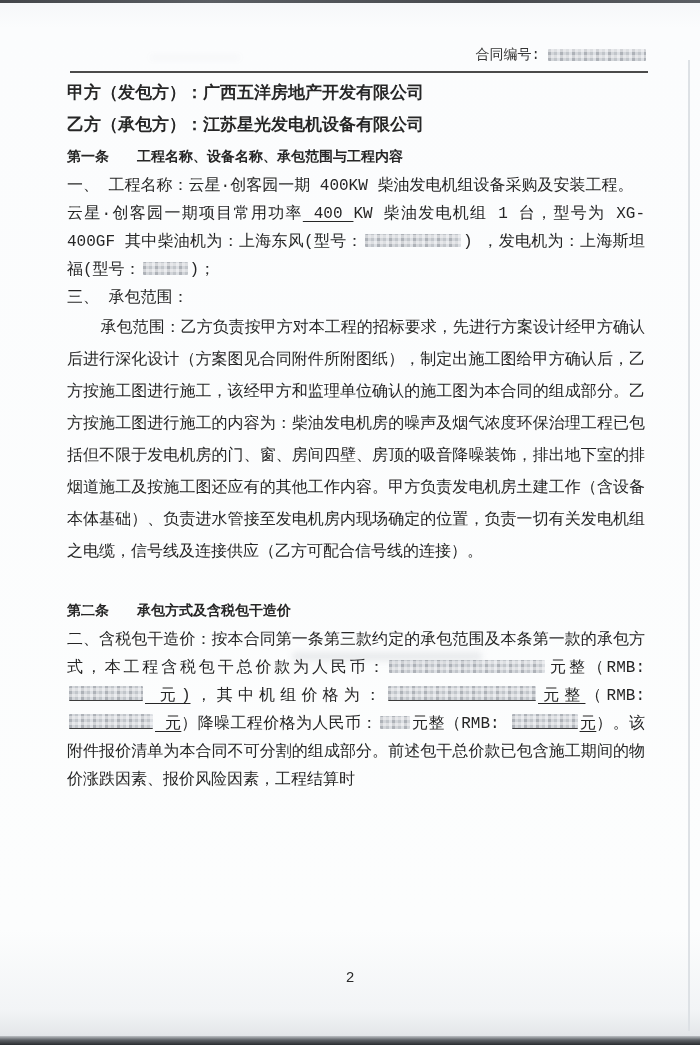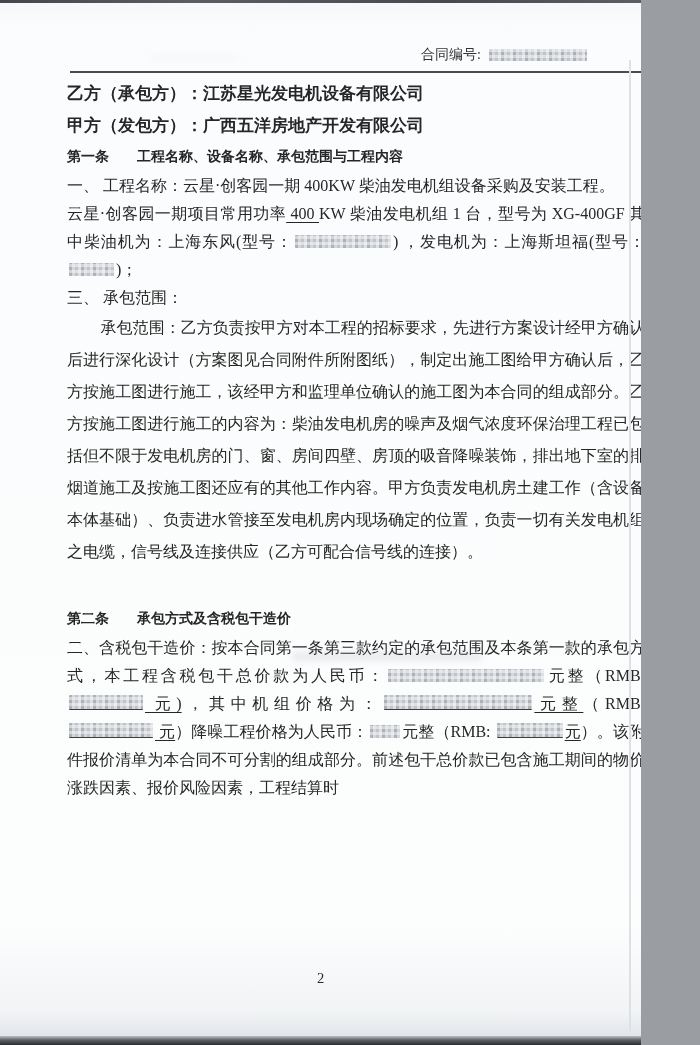--- a/index.html
+++ b/index.html
@@ -1,19 +1,19 @@
 <!DOCTYPE html>
 <html style="--ink: #262626; --rule: #4b4b4b; --scan_bar: #292c2f;"><head>
 <meta charset="utf-8">
 <style>
   html,body{margin:0;padding:0;background:#9a9da1;}
   .page{
-    position:relative;width:641px;height:1045px;overflow:hidden;
+    position:relative;width:700px;height:1045px;overflow:hidden;
     background:linear-gradient(180deg,#f5f7f9 0px,#fbfcfd 28px,#fcfdfd 930px,#f2f4f6 1010px,#e3e6e9 1036px);
-    font-family:Liberation Serif, serif;
+    font-family:Liberation Mono, monospace;
     color:var(--ink,#262626);
   }
   .top-edge{position:absolute;top:0;left:0;right:0;height:3px;
     background:linear-gradient(90deg,#43464a,#5a5e63 30%,#46494d 70%,#5b5f64);}
   .bottom-bar{position:absolute;bottom:0;left:0;right:0;height:9px;
     background:linear-gradient(180deg,#bcc0c4,#5d6166 45%,#292c2f);}
   .right-line{position:absolute;top:60px;bottom:14px;right:10px;width:2px;background:#dde1e5;}
   .smudge{position:absolute;background:rgba(120,130,142,.14);filter:blur(3px);border-radius:4px;}
   .smudge.s1{top:652px;left:292px;width:190px;height:9px;}
   .smudge.s2{top:56px;left:150px;width:90px;height:3px;opacity:.5;}
@@ -23,21 +23,21 @@
   .rule{position:absolute;top:71px;left:70px;width:578px;border-top:2px solid #4b4b4b;}
 
   .content{position:absolute;left:67px;top:78px;width:578px;font-size:16px;
     text-align:justify;text-align-last:left;}
   .content p{margin:0;padding:0;}
   .party{line-height:32px;font-weight:bold;font-size:17px;}
   .preamble{line-height:32px;text-indent:2.1em;}
   .item{line-height:28px;}
   .body-para{line-height:32px;text-indent:2.1em;}
   .heading{line-height:30px;font-weight:bold;font-size:14px;margin-top:8px;margin-bottom:1px;}
-  .heading.gap-before{margin-top:36px;}
+  .heading.gap-before{margin-top:28px;}
   .mt8{margin-top:8px;}
   .h-label{margin-right:28px;}
 
   .u{text-decoration:underline;text-underline-offset:3px;text-decoration-thickness:1px;}
   .redact{
     display:inline-block;height:13px;margin:0 2px;vertical-align:-1px;border-radius:1px;
     background:
       repeating-linear-gradient(0deg, rgba(255,255,255,0) 0 3px, rgba(255,255,255,.45) 3px 6px),
       repeating-linear-gradient(90deg,#aeb2b8 0 3px,#d3d6da 3px 6px,#c1c5ca 6px 9px,#dcdfe3 9px 12px);
     filter:blur(.7px);
@@ -54,22 +54,22 @@
 <div class="page">
   <div class="top-edge"></div>
 
   <div class="header-row">
     <span>合同编号:</span>
     <span class="redact hdr" style="width:98px"></span>
   </div>
   <div class="rule"></div>
 
   <div class="content">
+      <p class="party"><span>甲方（发包方）：广西五洋房地产开发有限公司</span></p>
       <p class="party"><span>乙方（承包方）：江苏星光发电机设备有限公司</span></p>
-      <p class="party"><span>甲方（发包方）：广西五洋房地产开发有限公司</span></p>
       <p class="heading"><span class="h-label">第一条</span><span>工程名称、设备名称、承包范围与工程内容</span></p>
       <p class="item"><span>一、 工程名称：云星·创客园一期 400KW 柴油发电机组设备采购及安装工程。</span></p>
       <p class="item"><span>云星·创客园一期项目常用功率</span><span class="u">&nbsp;400&nbsp;</span><span>KW 柴油发电机组 1 台，型号为 XG-400GF 其中柴油机为：上海东风(型号：</span><span class="redact" style="width: 96px;"></span><span>) ，发电机为：上海斯坦福(型号：</span><span class="redact" style="width: 45px;"></span><span>)；</span></p>
       <p class="item"><span>三、 承包范围：</span></p>
       <p class="body-para"><span>承包范围：乙方负责按甲方对本工程的招标要求，先进行方案设计经甲方确认后进行深化设计（方案图见合同附件所附图纸），制定出施工图给甲方确认后，乙方按施工图进行施工，该经甲方和监理单位确认的施工图为本合同的组成部分。乙方按施工图进行施工的内容为：柴油发电机房的噪声及烟气浓度环保治理工程已包括但不限于发电机房的门、窗、房间四壁、房顶的吸音降噪装饰，排出地下室的排烟道施工及按施工图还应有的其他工作内容。甲方负责发电机房土建工作（含设备本体基础）、负责进水管接至发电机房内现场确定的位置，负责一切有关发电机组之电缆，信号线及连接供应（乙方可配合信号线的连接）。</span></p>
       <p class="heading gap-before"><span class="h-label">第二条</span><span>承包方式及含税包干造价</span></p>
       <p class="item mt8"><span>二、含税包干造价：按本合同第一条第三款约定的承包范围及本条第一款的承包方式，本工程含税包干总价款为人民币：</span><span class="redact" style="width: 156px;"></span><span>元整（RMB: </span><span class="redact u" style="width: 74px;"></span><span class="u">&nbsp;元)</span><span>，其中机组价格为：</span><span class="redact u" style="width: 148px;"></span><span class="u">元整</span><span>（RMB: </span><span class="redact u" style="width: 84px;"></span><span class="u">&nbsp;元</span><span>）降噪工程价格为人民币：</span><span class="redact" style="width: 30px;"></span><span>元整（RMB: </span><span class="redact u" style="width: 66px;"></span><span class="u">元</span><span>）。该附件报价清单为本合同不可分割的组成部分。前述包干总价款已包含施工期间的物价涨跌因素、报价风险因素，工程结算时</span></p>
     </div>
 
   <div class="page-number">2</div>

